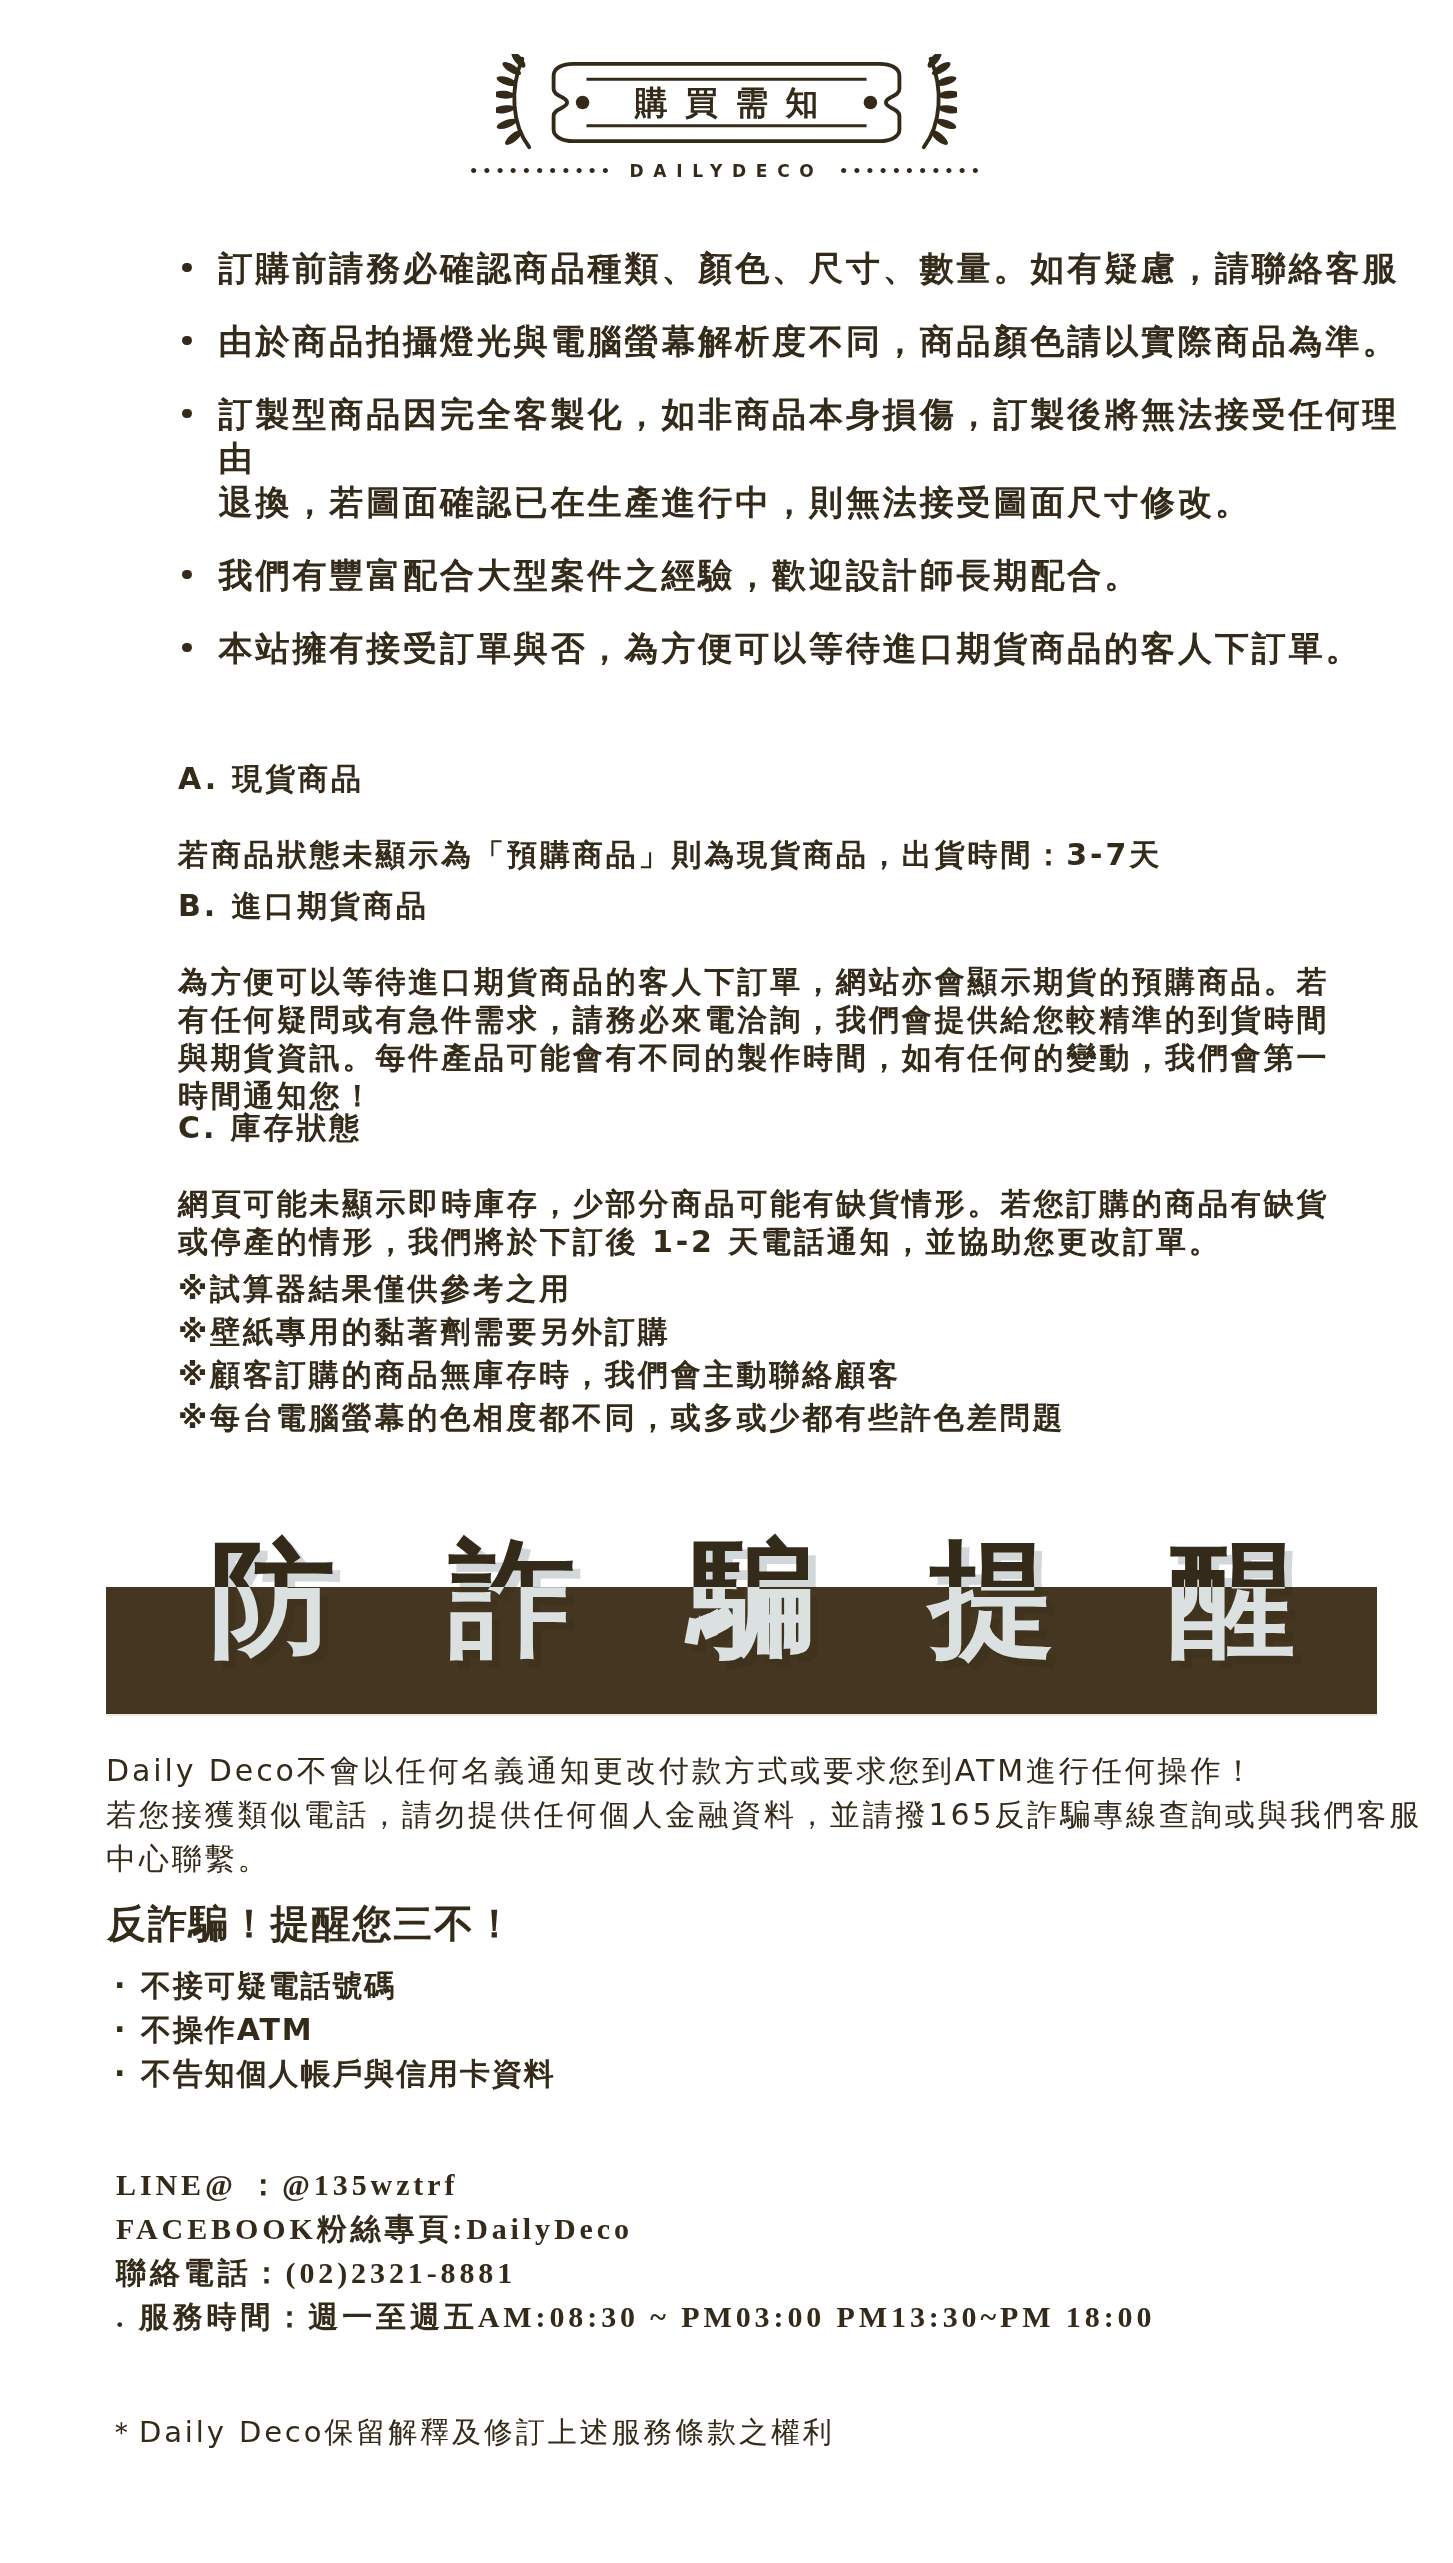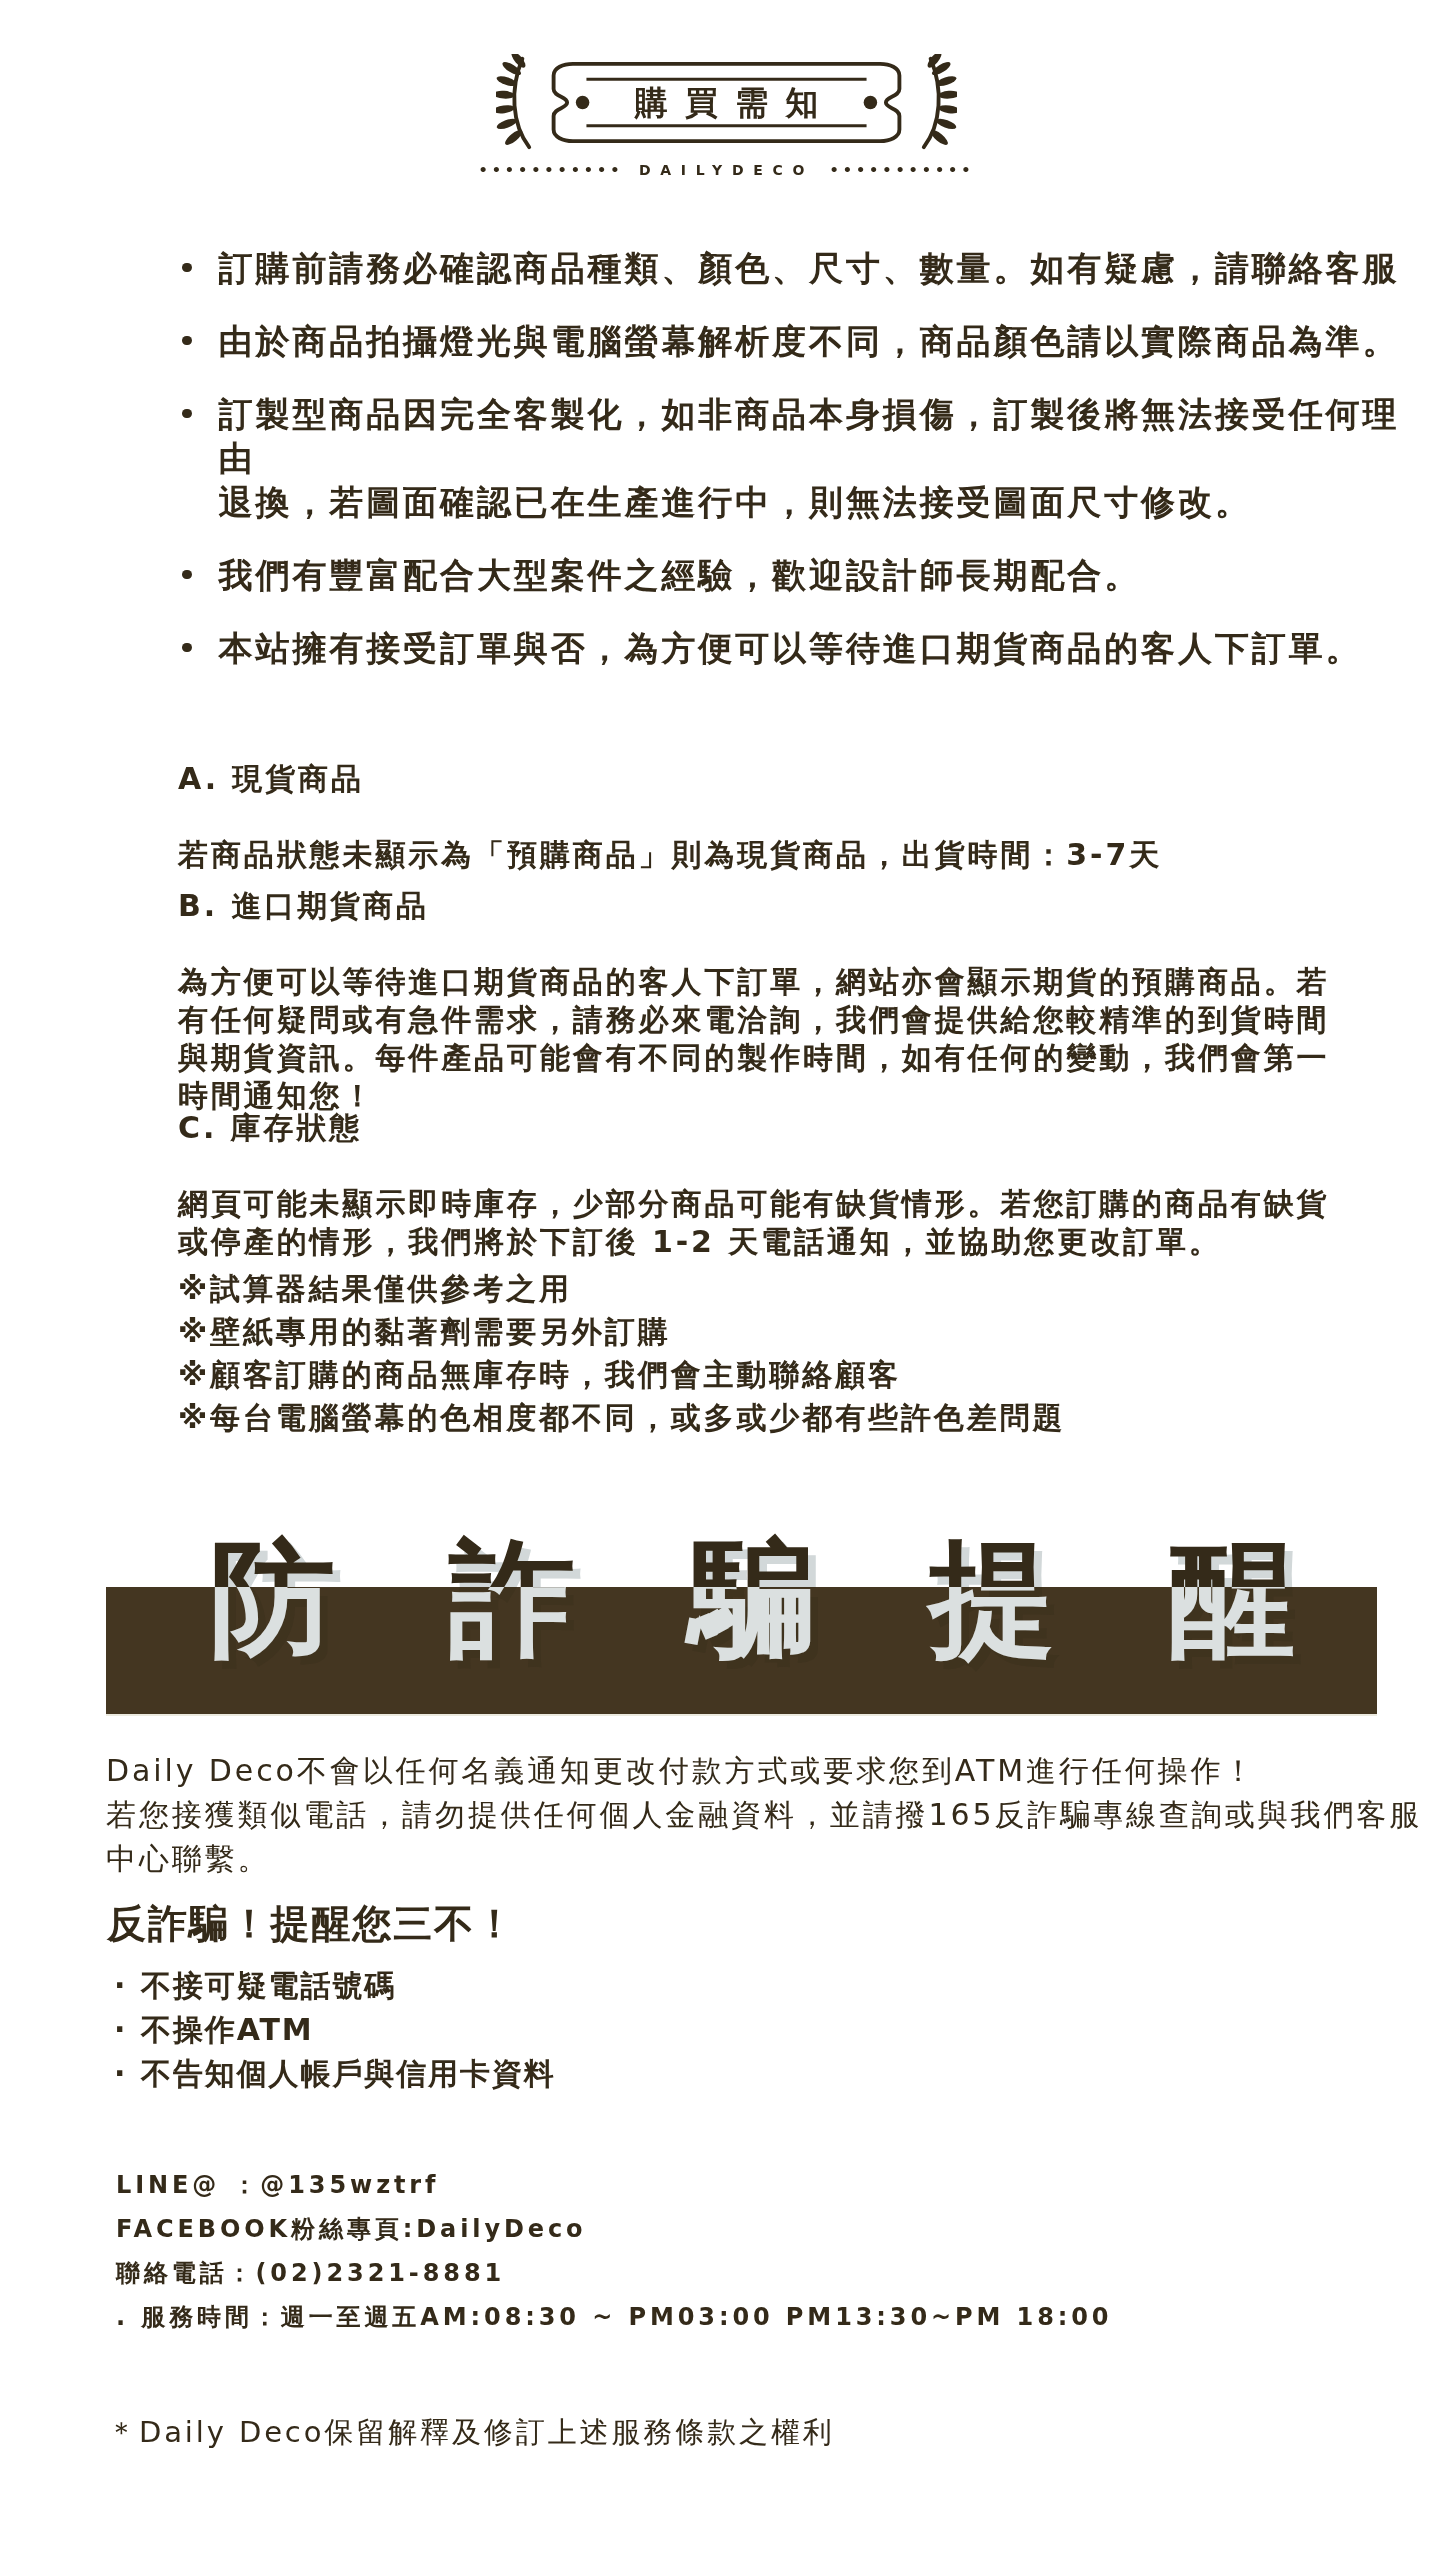--- a/index.html
+++ b/index.html
@@ -15,21 +15,21 @@
   }
   .abs{position:absolute;}
 
   
   #header{left:0;right:0;top:54px;display:flex;flex-direction:column;align-items:center;}
   .badge-row{display:flex;align-items:center;gap:8px;}
   .laurel{width:45px;height:97px;}
   .laurel.flip{transform:scaleX(-1);}
   .caption-row{display:flex;align-items:center;gap:15.5px;margin-top:7.7px;font-weight:700;color:var(--ink);}
   .caption-dots{font-size:14.5px;letter-spacing:3.9px;line-height:1;}
-  .caption-brand{font-size:14px;letter-spacing:9.7px;line-height:1;}
+  .caption-brand{font-size:17px;letter-spacing:9.7px;line-height:1;}
 
   
   #bullets{left:180px;top:246px;width:1221px;font-size:34px;line-height:44px;font-weight:700;letter-spacing:2.9px;}
   .bullet-li{display:flex;margin-bottom:29px;}
   .bullet-dot{flex:none;width:9.7px;height:9.7px;border-radius:50%;background:var(--ink);margin:16.5px 27px 0 1.9px;}
   .bullet-text{white-space:pre-line;}
 
   
   .section{left:178px;width:1288px;font-size:30px;line-height:38px;font-weight:700;letter-spacing:2.9px;white-space:pre-line;}
   #section-a{top:722px;}
@@ -48,21 +48,21 @@
   .banner-title.light{color:var(--light);text-shadow:7.7px 7.7px 0 rgba(52,42,25,0.28);}
 
   
   #fraud-paragraph{left:106px;top:1749px;width:1317px;font-size:30px;line-height:44px;font-weight:400;letter-spacing:2.9px;white-space:pre-line;}
   #three-nots-heading{left:107px;top:1901px;font-size:39px;line-height:46px;font-weight:700;letter-spacing:1.9px;}
   #three-nots{left:114px;top:1964px;font-size:30px;line-height:44px;font-weight:700;letter-spacing:1.9px;}
   .not-item{display:flex;}
   .not-marker{width:27px;flex:none;}
 
   
-  #contact{left:116px;top:2163px;font-size:24px;line-height:44px;font-weight:700;letter-spacing:3.9px;}
+  #contact{left:116px;top:2163px;font-size:30px;line-height:44px;font-weight:700;letter-spacing:3.9px;font-family:Liberation Serif, serif;}
 
   
   #footer{left:107px;top:2410px;font-size:29px;line-height:44px;font-weight:400;letter-spacing:2.9px;}
 
   svg .stroke{stroke:var(--ink);fill:none;}
   svg .fill{fill:var(--ink);}
 </style>
 </head>
 <body>
 

